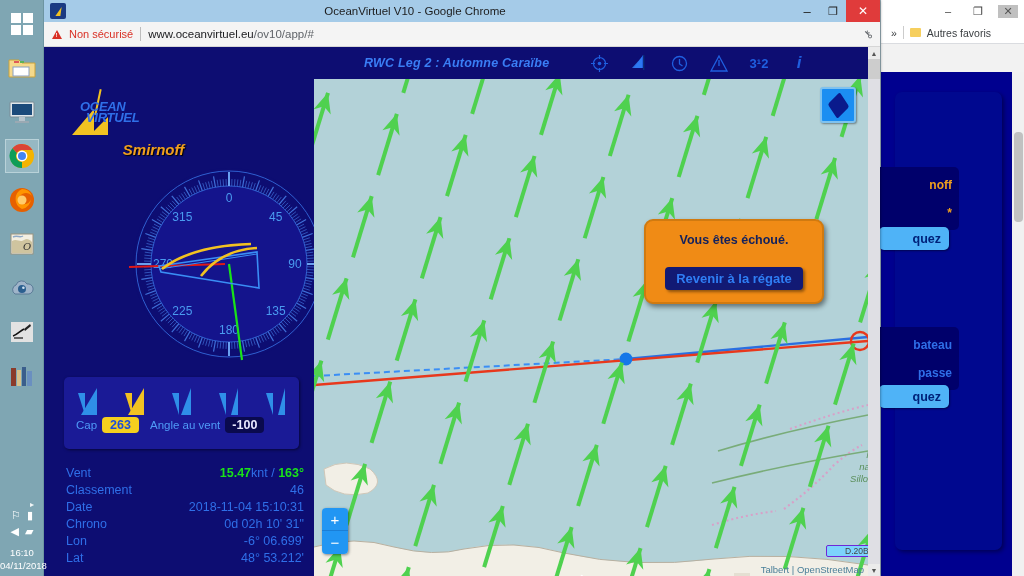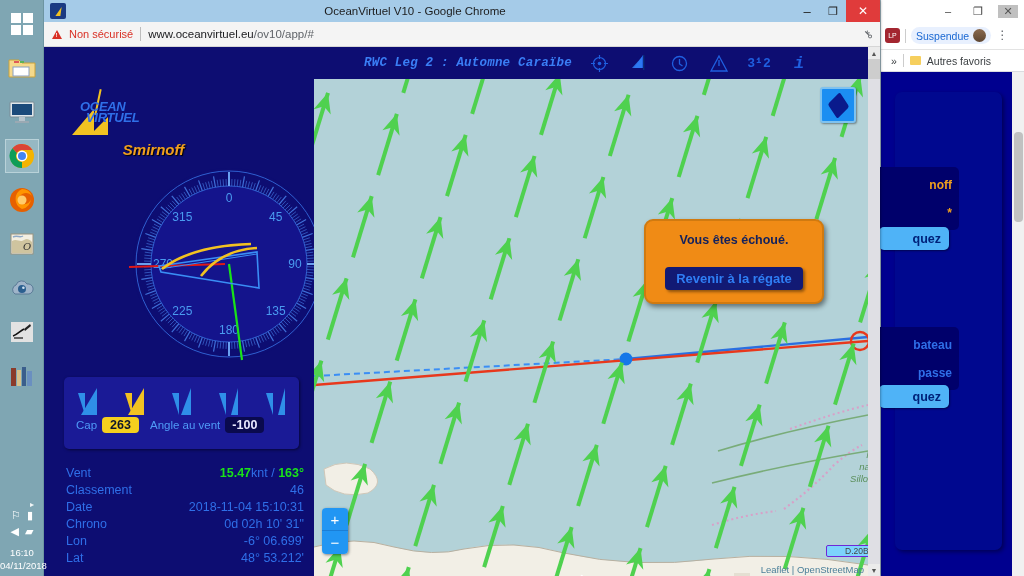--- a/index.html
+++ b/index.html
@@ -89,21 +89,21 @@
     overflow:hidden; }
   #app-scroll { position:absolute; right:0; top:0; width:12px; bottom:0;
     background:#dfdfe4; }
   #app-scroll .arr { width:12px; height:12px; font-size:7px; color:#555;
     display:flex; align-items:center; justify-content:center; background:#ebebeb; }
   #app-scroll .arr.bot { position:absolute; bottom:0; }
   #app-scroll-thumb { position:absolute; top:12px; width:12px; height:20px;
     background:#cdcdcd; }
 
   #apphdr { position:absolute; left:0; top:0; right:12px; height:32px;
-    display:flex; align-items:center;font-family:Liberation Mono, monospace; }
+    display:flex; align-items:center; }
   #hdr-title { position:absolute; left:320px; font-size:12.5px; font-weight:bold;
     font-style:italic; color:#3a7ef5; letter-spacing:.2px; }
   #hdr-icons { position:absolute; left:545px; display:flex; gap:20px;
     align-items:center; }
   .hicon { color:#1f5fe0; width:20px; height:20px; display:flex;
     align-items:center; justify-content:center; font-size:15px; }
 
   
   #side { position:absolute; left:0; top:32px; width:270px; bottom:0; }
   #logo { position:absolute; left:20px; top:12px; width:110px; height:50px; }
@@ -133,21 +133,21 @@
     border-left:10px solid transparent; border-bottom:27px solid #2f8fe8; }
   .sail .s-jib { position:absolute; left:1px; bottom:0; width:0;height:0;
     border-right:7px solid #2f8fe8; border-bottom:22px solid transparent; }
   .sail.spin .s-main { border-bottom-color:#f2c221; }
   .sail.spin .s-jib { border-right-color:#f2c221; }
   .sail.wide .s-main { border-left-width:16px; }
   .sail.narrow .s-main { border-left-width:7px; }
   #sailvals { position:absolute; left:0; top:40px; width:235px;
     display:flex; align-items:center; font-size:11.5px; color:#4f9bf7; gap:5px;
     padding-left:12px; }
-  #cap-box { background:#f5cf1e; color:#0f172a; font-weight:bold; font-size:12.5px;
+  #cap-box { background:#f5cf1e; color:#1d4ed8; font-weight:bold; font-size:12.5px;
     border-radius:4px; padding:1px 8px; }
   #awa-box { background:#0a0a4e; color:#eaeaff; font-weight:bold; font-size:12.5px;
     border-radius:4px; padding:1px 7px; }
 
   #datatable { position:absolute; left:22px; top:385px; width:238px;
     font-size:12.5px; color:#2f6fe8; }
   .drow { display:flex; justify-content:space-between; height:17px;
     align-items:center; }
   .dval { color:#2f6fe8; }
   .dval.red { color:#f01818; font-weight:bold; }
@@ -291,29 +291,20 @@
     <div>16:10</div>
     <div>04/11/2018</div>
   </div>
 </div>
 
 <div id="bgwin">
   <div id="bgwin-title">
     <span class="wbtn">–</span>
     <span class="wbtn">❐</span>
     <span class="wbtn close">✕</span>
-  </div>
-  <div id="bgwin-toolbar">
-    <div id="lp-icon">LP</div>
-    <div style="width:1px;height:14px;background:#ccc"></div>
-    <div id="suspendue">
-      <span>Suspendue</span>
-      <span id="susp-avatar"></span>
-    </div>
-    <div id="dots">⋮</div>
   </div>
   <div id="bgwin-bookmarks">
     <span>»</span>
     <span style="width:1px;height:13px;background:#ccc"></span>
     <span id="bm-folder"></span>
     <span>Autres favoris</span>
   </div>
   <div id="bgwin-page">
     <div id="bgwin-card">
       <div class="bg-frag" style="top:75px;color:#f0a01e">noff</div>
@@ -813,21 +804,21 @@
           <i></i>
         </div>
 
       <div id="zoomctl">
         <div class="zbtn">+</div>
         <div class="zbtn" style="border-bottom:none">−</div>
       </div>
 
       <div id="maplbl-reserve">Réserve naturelle du Sillon de Talbert</div>
       <div id="maplbl-road">D.20B</div>
-      <div id="attrib">Leaflet | OpenStreetMap</div>
+      <div id="attrib">Talbert | OpenStreetMap</div>
 
       <div id="modal">
         <div id="modal-msg">Vous êtes échoué.</div>
         <div id="modal-btn">Revenir à la régate</div>
       </div>
     </div>
 
     <div id="app-scroll">
       <div class="arr">▲</div>
       <div id="app-scroll-thumb"></div>

